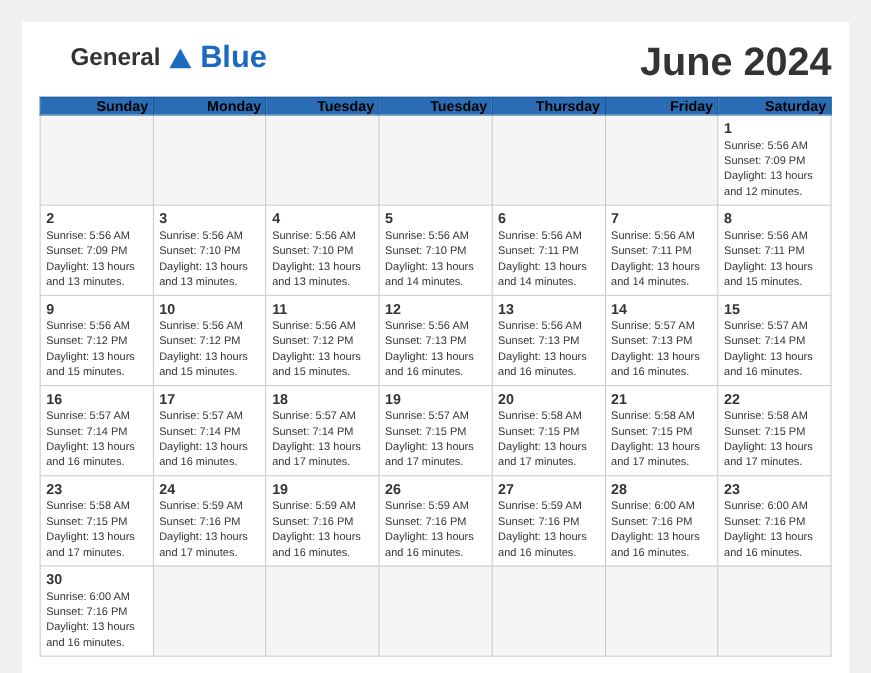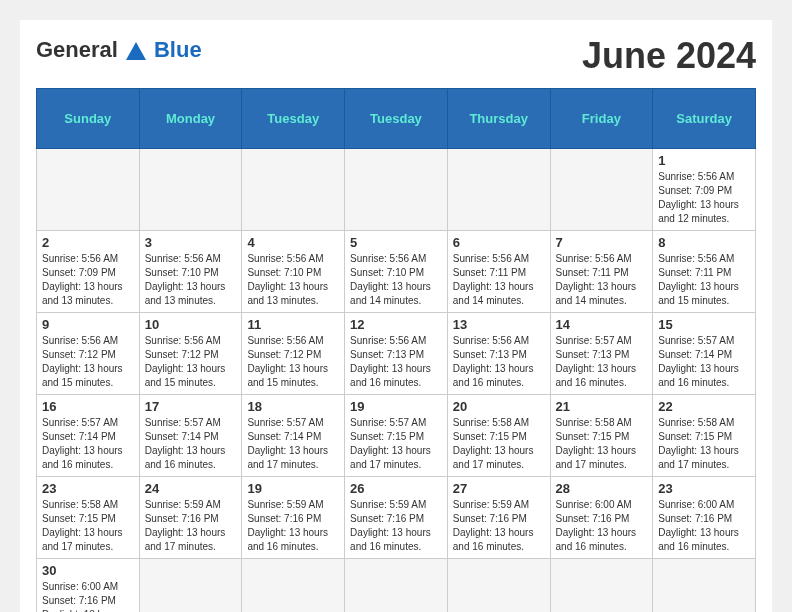--- a/index.html
+++ b/index.html
@@ -24,28 +24,29 @@
     }
     .logo-area {
       display: flex;
       flex-direction: column;
       align-items: flex-start;
     }
     .logo {
       display: flex;
       align-items: center;
       gap: 4px;
+      margin-left: 28px;
     }
     .logo-text-general {
       font-size: 22px;
       font-weight: bold;
       color: #333;
     }
     .logo-text-blue {
-      font-size: 22px;
+      font-size: 28px;
       font-weight: bold;
       color: #1a6bbf;
     }
     .logo-icon {
       width: 28px;
       height: 28px;
     }
     .title-area {
       text-align: center;
     }
@@ -59,25 +60,25 @@
       font-size: 16px;
       color: #555;
     }
     .calendar {
       width: 100%;
       border-collapse: collapse;
       border: 1px solid #ccc;
     }
     .calendar th {
       background: #2a6db5;
-      color: #5eead4;
+      color: #000000;
       font-size: 13px;
       font-weight: bold;
-      padding: 22px 4px;
-      text-align: center;
+      padding: 0 4px;
+      text-align: right;
       border: 1px solid #1a5a9a;
     }
     .calendar td {
       vertical-align: top;
       border: 1px solid #ccc;
       padding: 4px 5px;
       width: calc(100% / 7);
       min-height: 80px;
       background: #fff;
       font-size: 10.5px;

